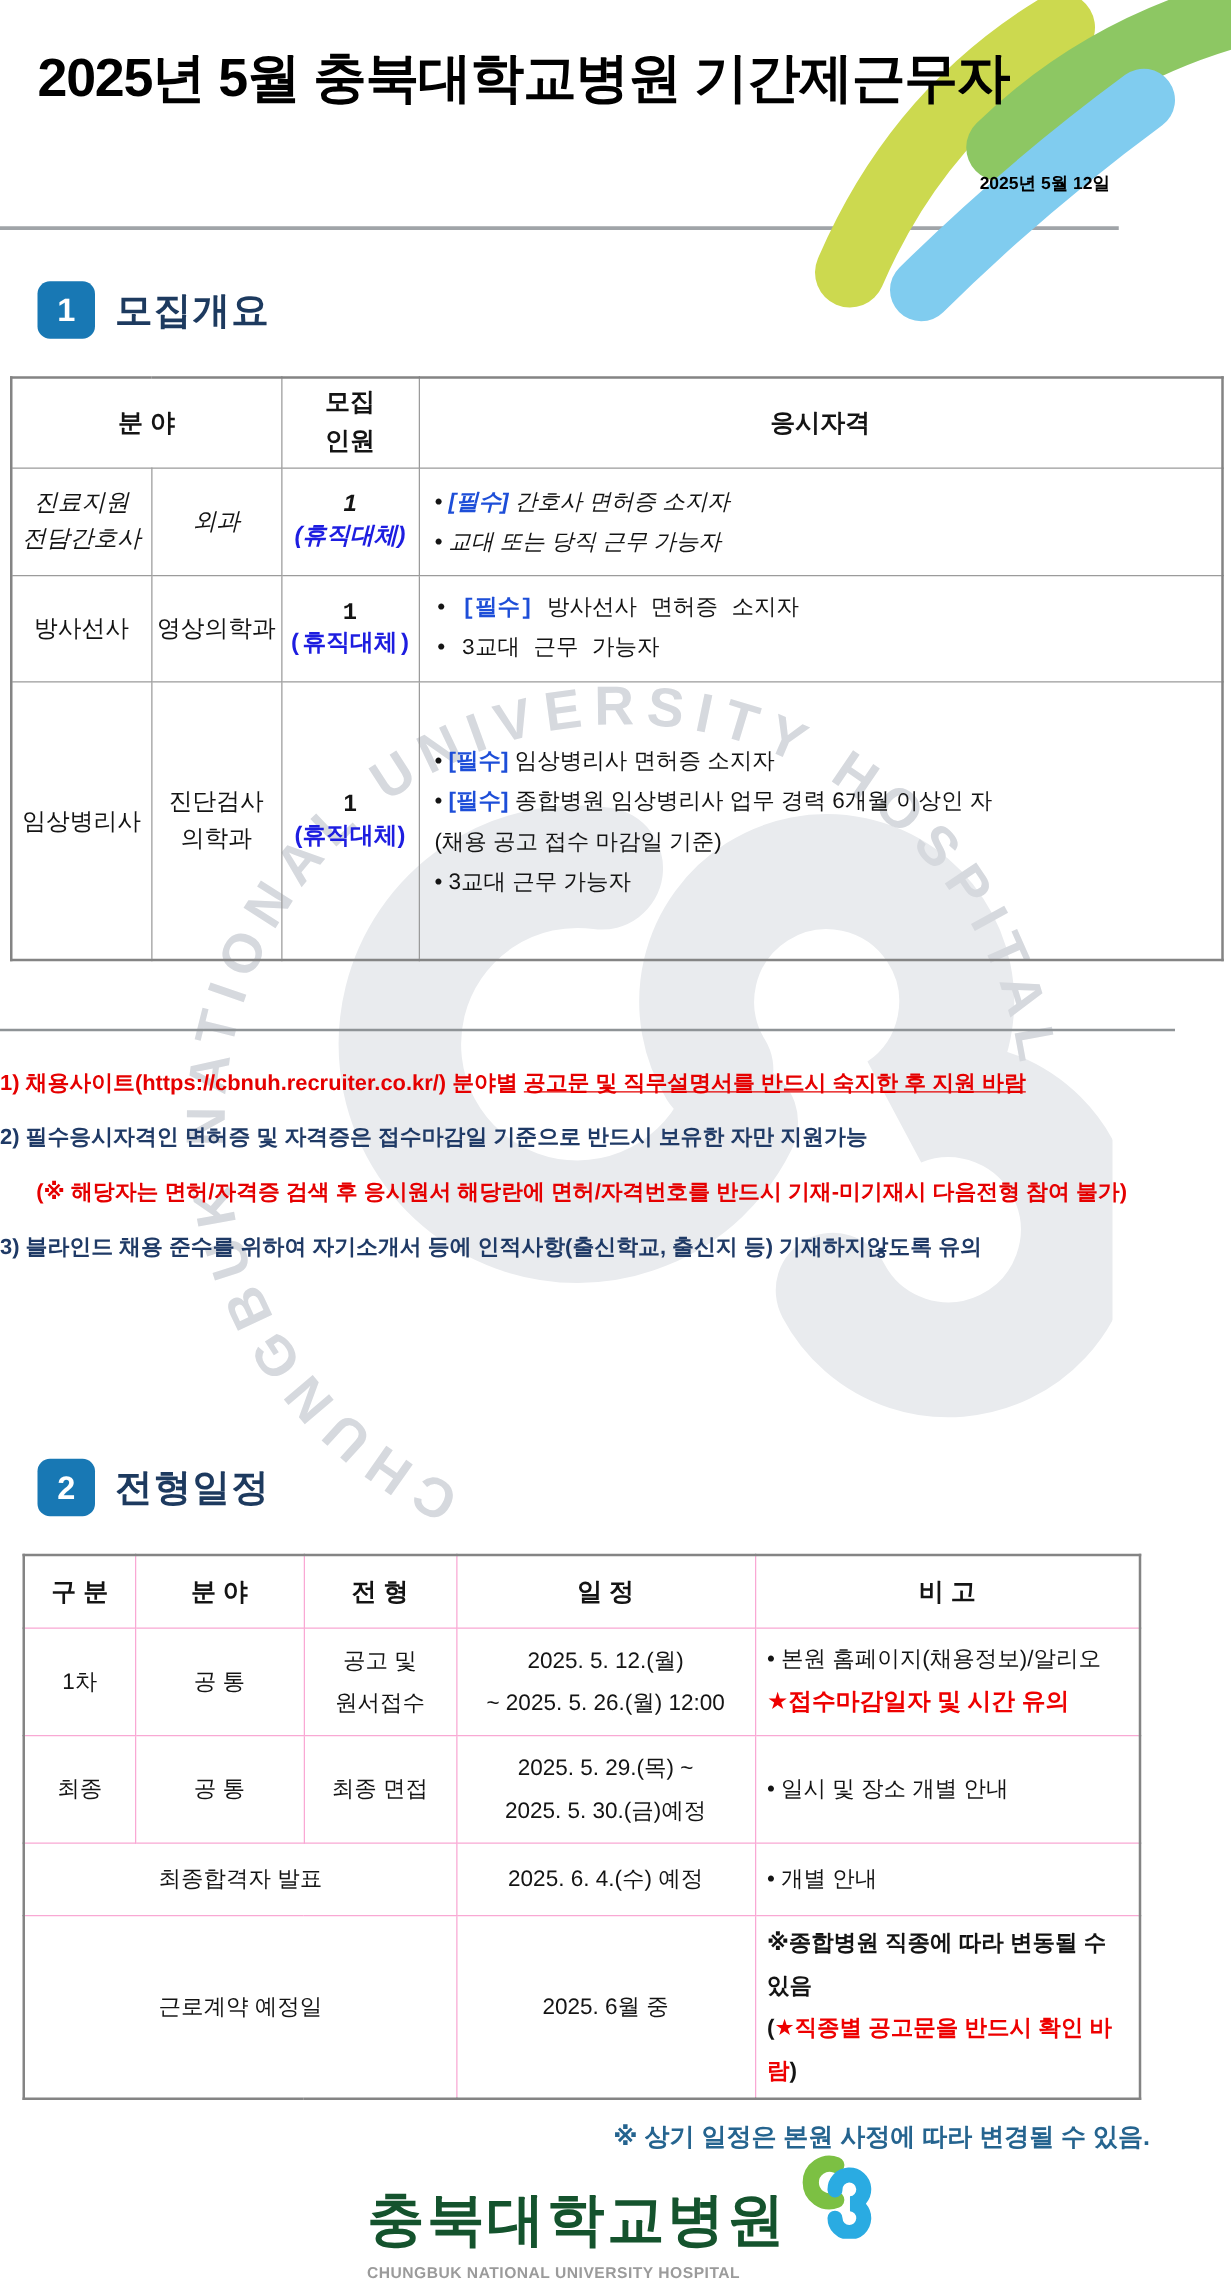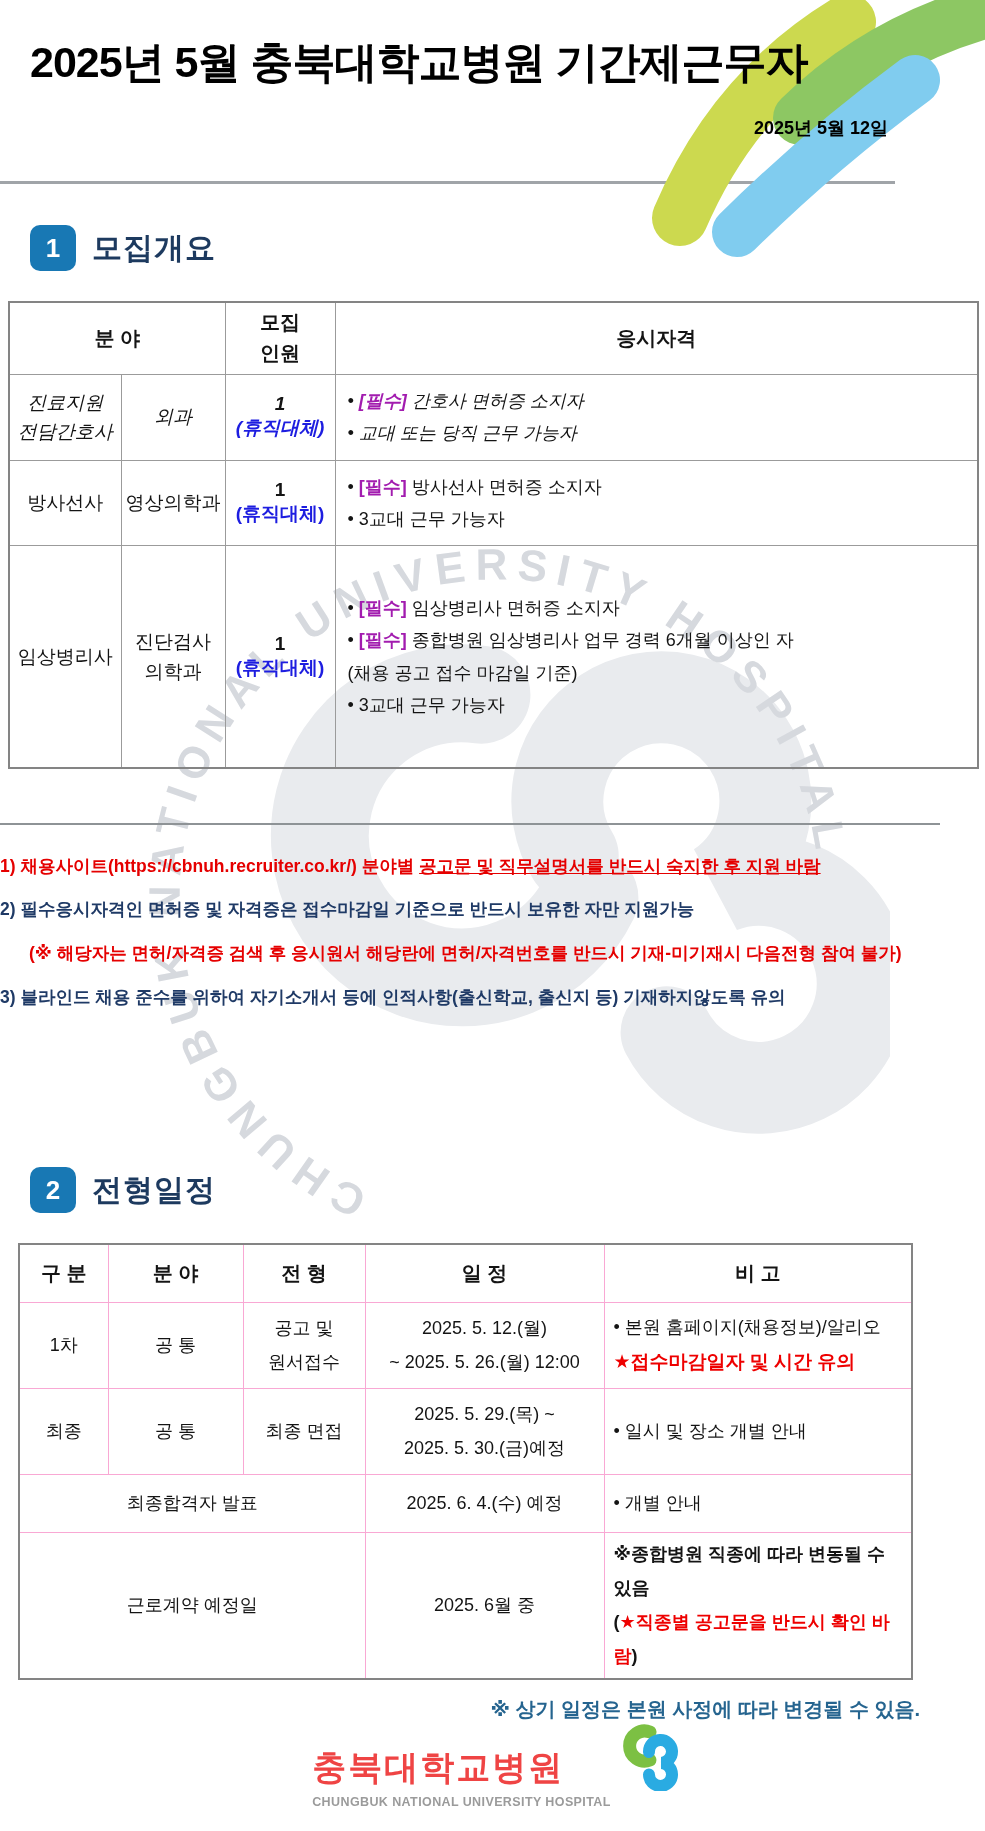--- a/index.html
+++ b/index.html
@@ -10,21 +10,21 @@
     color:#111;
   }
   
   .watermark{position:absolute;left:110px;top:510px;z-index:0;}
   
   .header{position:relative;height:185px;z-index:1;}
   .hr1{position:absolute;left:0;top:181px;width:895px;height:3px;background:#a0a4a8;z-index:0;}
   .swooshes{position:absolute;right:0;top:0;z-index:1;}
   .title1{position:absolute;left:30px;top:34px;font-size:43px;font-weight:800;letter-spacing:-1px;color:#000;z-index:2;white-space:nowrap;}
   .title2{position:absolute;left:30px;top:116px;font-size:43px;font-weight:800;letter-spacing:-1px;color:#000;z-index:2;}
-  .docdate{position:absolute;right:97px;top:116px;font-size:18px;font-weight:700;color:#000;z-index:2;}
+  .docdate{position:absolute;right:97px;top:138px;font-size:14px;font-weight:700;color:#000;z-index:2;}
   
   .content{position:relative;z-index:1;}
   .sectionhead{display:flex;align-items:center;gap:16px;margin-left:30px;}
   .s1{margin-top:40px;} .s2{margin-top:158px;}
   .badge{width:46px;height:46px;background:#1878b4;border-radius:10px;color:#fff;
          font-size:26px;font-weight:700;display:flex;align-items:center;justify-content:center;}
   .sectitle{font-size:30px;font-weight:800;color:#1d3a5f;letter-spacing:1px;}
   
   table{border-collapse:collapse;background:transparent;}
   .t1{margin:30px 0 0 8px;width:969px;table-layout:fixed;}
@@ -33,40 +33,40 @@
   .t2{margin:30px 0 0 18px;width:893px;table-layout:fixed;}
   .t2,.t2 td,.t2 th{border:1px solid #f9a8d4;}
   .t2{border:2px solid #848484;}
   th,td{vertical-align:middle;text-align:center;font-size:19px;color:#141414;padding:4px;}
   th{font-weight:700;font-size:20px;}
   .twolines div{line-height:1.55;}
   .cnt1{font-weight:700;font-size:19px;}
   .cnt2{font-weight:700;font-size:19px;color:#1d1de0;}
   td.quals{text-align:left;padding:10px 8px 10px 12px;font-size:18px;}
   .qline{line-height:1.8;}
-  .req{color:#a21caf;font-weight:700;}
+  .req{color:#1d4ed8;font-weight:700;}
   .t2 th{font-size:20px;}
   .t2 td{font-size:18px;line-height:1.9;}
   td.remarkcell{text-align:left;padding-left:9px;margin-top:46px;}
   .rem-red{color:#ee0000;font-weight:700;font-size:19px;}
   .small-note{font-size:15.5px;font-weight:700;line-height:1.75;}
   .small-red{color:#ee0000;}
   
   .hr2{margin-top:54px;width:940px;height:2px;background:#8e9396;}
   .notes{margin-top:30px;}
   .note{font-size:17.5px;font-weight:700;line-height:1.35;margin-bottom:20px;white-space:nowrap;}
   .note-red{color:#e50000;}
   .note-navy{color:#1f3a66;}
   .note-indent{margin-left:29px;}
   .note .ul{text-decoration:underline;}
   
   .remark{margin-top:16px;width:920px;text-align:right;font-size:20px;font-weight:700;color:#25648f;}
   .footer{margin-top:22px;display:flex;justify-content:center;}
   .footerlogo{position:relative;padding-right:62px;}
-  .logo-ko{font-size:34px;font-weight:700;color:#ef4444;letter-spacing:2px;}
+  .logo-ko{font-size:46px;font-weight:700;color:#14532d;letter-spacing:2px;}
   .logo-en{font-size:12.5px;font-weight:700;color:#9b9b9b;letter-spacing:0.4px;margin-top:4px;}
   .logo-mark{position:absolute;right:-8px;top:-24px;}
 </style>
 </head>
 <body>
 
 <svg class="watermark" width="780" height="780" viewBox="0 0 780 780">
   <g transform="rotate(-28 390 390)">
     <defs>
       <path id="wmcircle" d="M 164 616 A 320 320 0 1 1 616 616 A 320 320 0 0 1 164 616" fill="none"></path>
@@ -121,21 +121,21 @@
       <td>외과</td>
       <td>
         <div class="cnt1">1</div>
         <div class="cnt2">(휴직대체)</div>
       </td>
       <td class="quals">
         <div class="qline"><span>•</span> <span class="req">[필수]</span> <span>간호사 면허증 소지자</span></div>
         <div class="qline"><span>•</span> <span>교대 또는 당직 근무 가능자</span></div>
       </td>
     </tr>
-    <tr style="height:82px;">
+    <tr style="height:82px;font-family:Liberation Mono, monospace;">
       <td>방사선사</td>
       <td>영상의학과</td>
       <td>
         <div class="cnt1">1</div>
         <div class="cnt2">(휴직대체)</div>
       </td>
       <td class="quals">
         <div class="qline"><span>•</span> <span class="req">[필수]</span> <span>방사선사 면허증 소지자</span></div>
         <div class="qline"><span>•</span> <span>3교대 근무 가능자</span></div>
       </td>

